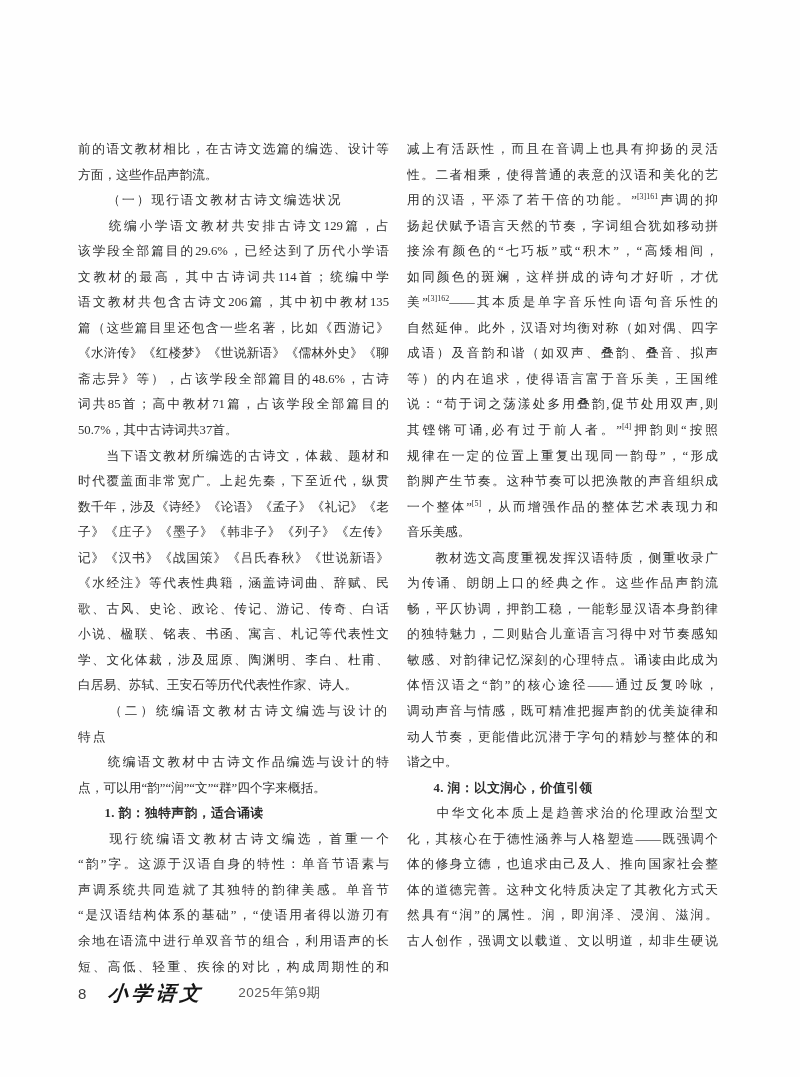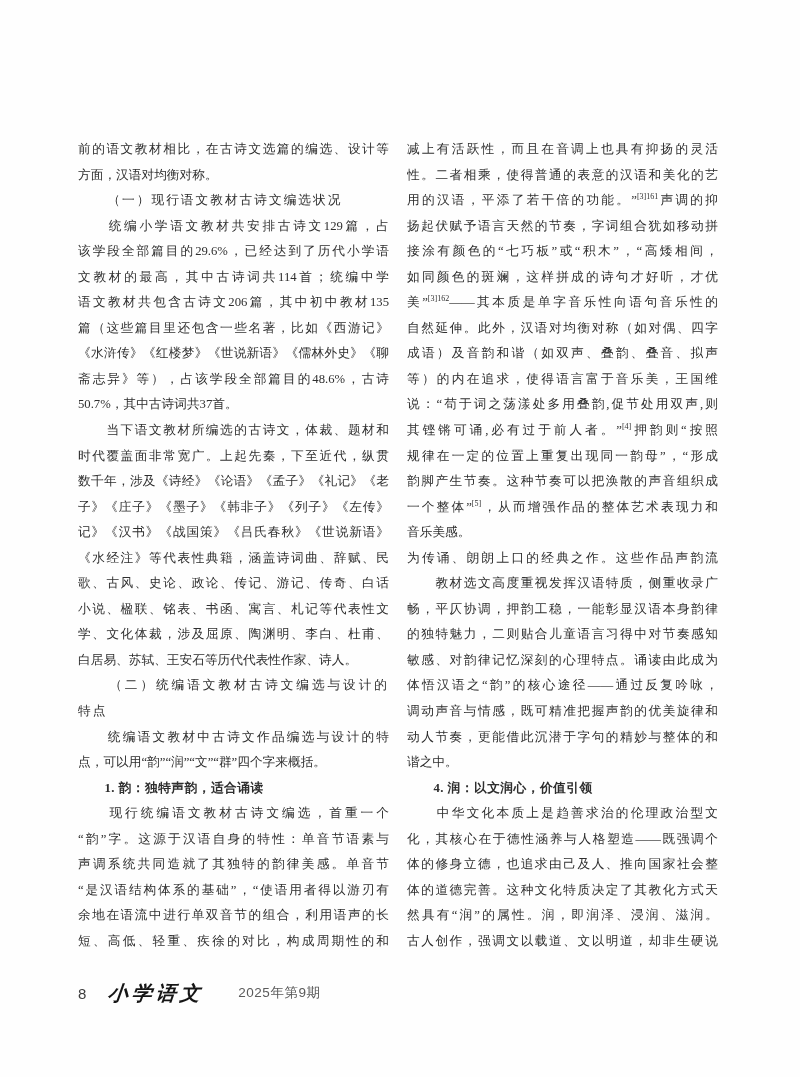--- a/index.html
+++ b/index.html
@@ -87,33 +87,34 @@
 </style>
 </head>
 <body>
 
 <div class="page">
 
   <div class="columns">
     <div class="column">
         <div class="block body">
           <div class="line fill">前的语文教材相比，在古诗文选篇的编选、设计等</div>
-          <div class="line">方面，汉语对均衡对称。</div>
+          <div class="line">方面，这些作品声韵流。</div>
         </div>
         <div class="block heading-kai">
           <div class="line">　　（一）现行语文教材古诗文编选状况</div>
         </div>
         <div class="block body">
           <div class="line fill">　　统编小学语文教材共安排古诗文129篇，占</div>
           <div class="line fill">该学段全部篇目的29.6%，已经达到了历代小学语</div>
           <div class="line fill">文教材的最高，其中古诗词共114首；统编中学</div>
           <div class="line fill">语文教材共包含古诗文206篇，其中初中教材135</div>
           <div class="line fill">篇（这些篇目里还包含一些名著，比如《西游记》</div>
           <div class="line fill">《水浒传》《红楼梦》《世说新语》《儒林外史》《聊</div>
           <div class="line fill">斋志异》等），占该学段全部篇目的48.6%，古诗</div>
+          <div class="line fill">词共85首；高中教材71篇，占该学段全部篇目的</div>
           <div class="line">50.7%，其中古诗词共37首。</div>
         </div>
         <div class="block body">
           <div class="line fill">　　当下语文教材所编选的古诗文，体裁、题材和</div>
           <div class="line fill">时代覆盖面非常宽广。上起先秦，下至近代，纵贯</div>
           <div class="line fill">数千年，涉及《诗经》《论语》《孟子》《礼记》《老</div>
           <div class="line fill">子》《庄子》《墨子》《韩非子》《列子》《左传》《史</div>
           <div class="line fill">记》《汉书》《战国策》《吕氏春秋》《世说新语》</div>
           <div class="line fill">《水经注》等代表性典籍，涵盖诗词曲、辞赋、民</div>
           <div class="line fill">歌、古风、史论、政论、传记、游记、传奇、白话</div>
@@ -154,22 +155,22 @@
           <div class="line fill">成语）及音韵和谐（如双声、叠韵、叠音、拟声</div>
           <div class="line fill">等）的内在追求，使得语言富于音乐美，王国维</div>
           <div class="line fill">说：“苟于词之荡漾处多用叠韵,促节处用双声,则</div>
           <div class="line fill">其铿锵可诵,必有过于前人者。”<sup>[4]</sup>押韵则“按照</div>
           <div class="line fill">规律在一定的位置上重复出现同一韵母”，“形成</div>
           <div class="line fill">韵脚产生节奏。这种节奏可以把涣散的声音组织成</div>
           <div class="line fill">一个整体”<sup>[5]</sup>，从而增强作品的整体艺术表现力和</div>
           <div class="line">音乐美感。</div>
         </div>
         <div class="block body">
+          <div class="line fill">　　教材选文高度重视发挥汉语特质，侧重收录广</div>
           <div class="line fill">为传诵、朗朗上口的经典之作。这些作品声韵流</div>
-          <div class="line fill">　　教材选文高度重视发挥汉语特质，侧重收录广</div>
           <div class="line fill">畅，平仄协调，押韵工稳，一能彰显汉语本身韵律</div>
           <div class="line fill">的独特魅力，二则贴合儿童语言习得中对节奏感知</div>
           <div class="line fill">敏感、对韵律记忆深刻的心理特点。诵读由此成为</div>
           <div class="line fill">体悟汉语之“韵”的核心途径——通过反复吟咏，</div>
           <div class="line fill">调动声音与情感，既可精准把握声韵的优美旋律和</div>
           <div class="line fill">动人节奏，更能借此沉潜于字句的精妙与整体的和</div>
           <div class="line">谐之中。</div>
         </div>
         <div class="block heading-bold">
           <div class="line">　　4. 润：以文润心，价值引领</div>

